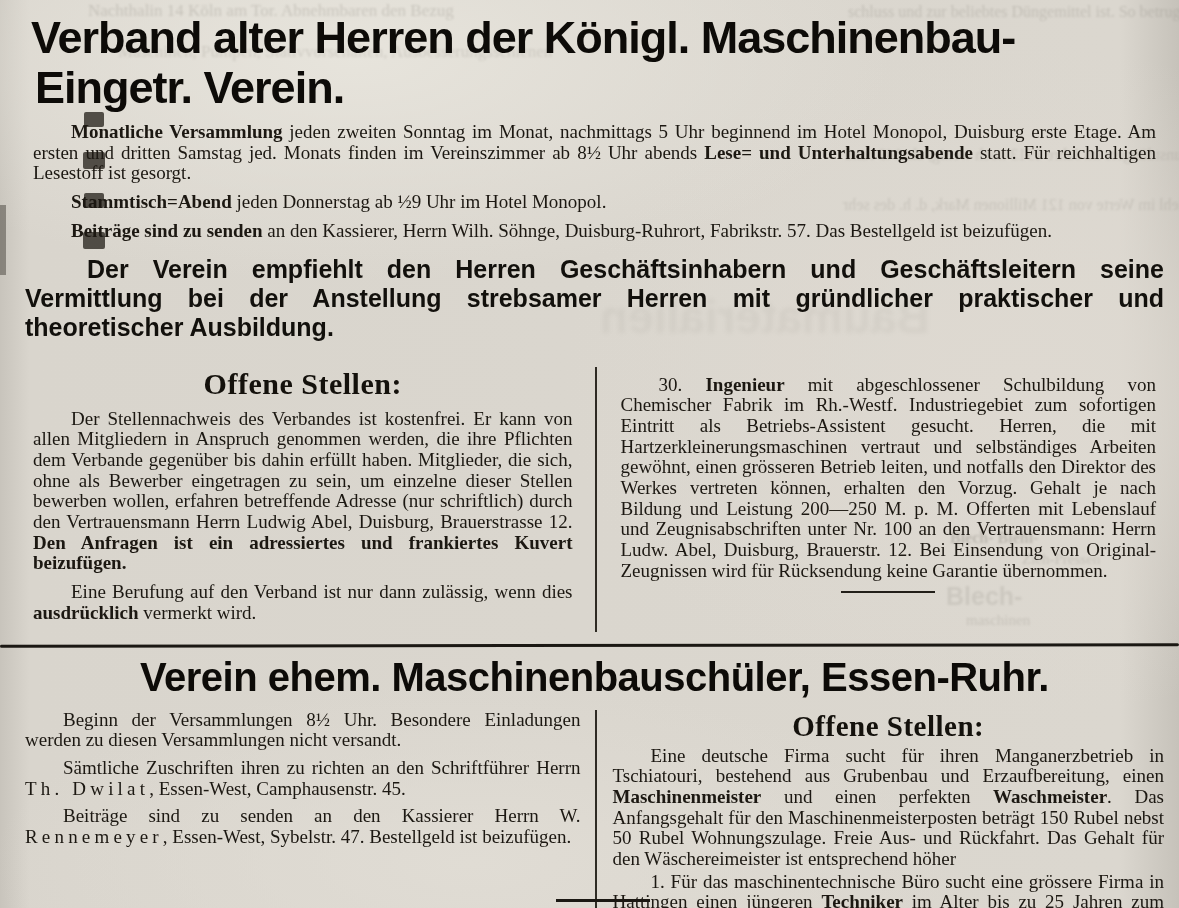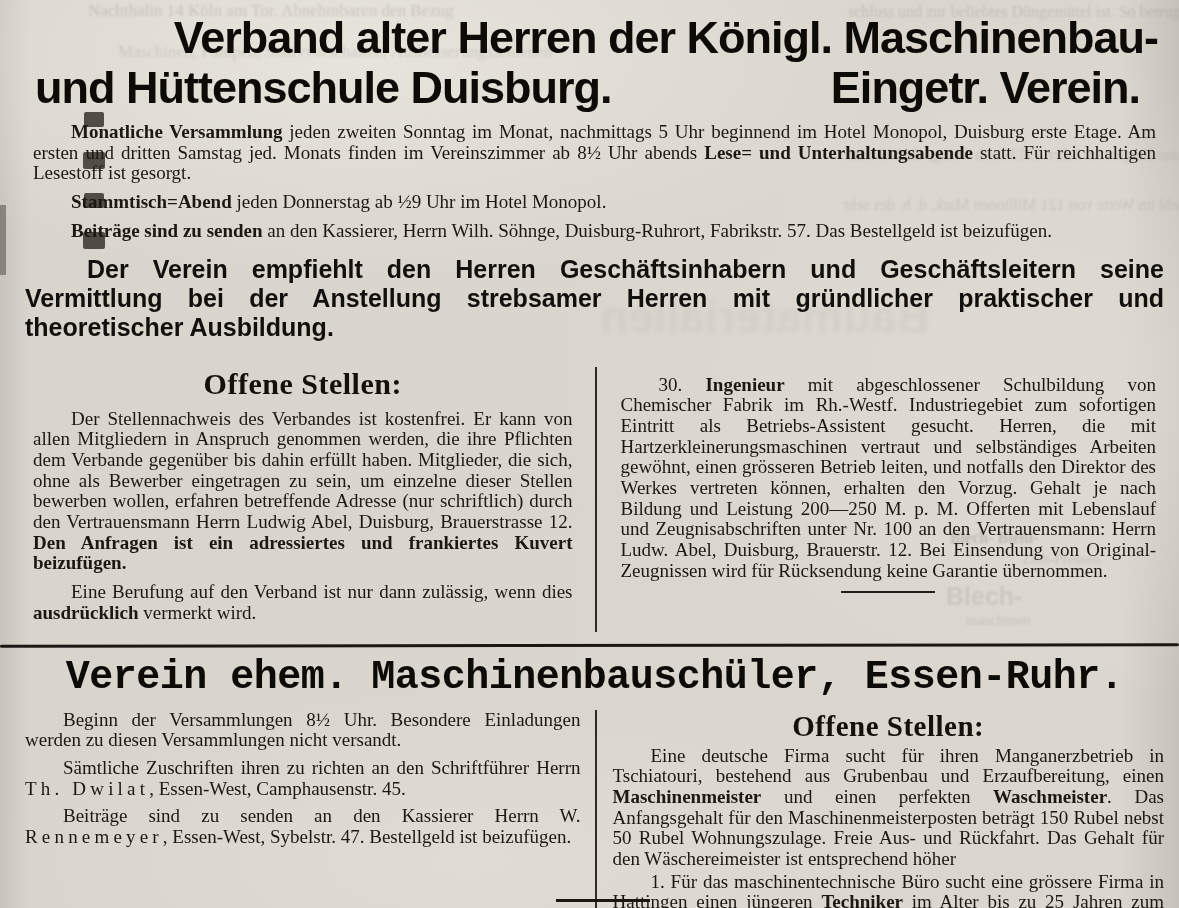--- a/index.html
+++ b/index.html
@@ -9,41 +9,41 @@
     color:#1c1812;font-family:"Liberation Serif",serif;
     background:
       radial-gradient(ellipse 900px 380px at 30% 6%, #e7e4dc 0%, rgba(231,228,220,0) 60%),
       radial-gradient(ellipse 700px 520px at 86% 42%, #ded9d1 0%, rgba(222,217,209,0) 65%),
       radial-gradient(ellipse 800px 300px at 40% 95%, #e0dcd4 0%, rgba(224,220,212,0) 60%),
       linear-gradient(90deg,#c8c4bc 0,#d9d5cd 2.5%,#dbd7cf 95%,#c6c2ba 100%);
   }
   .content{position:relative;z-index:2;padding:0 15px 0 25px;}
   
   .masthead{margin:14px 6px 4px;font-family:"Liberation Sans",sans-serif;font-weight:bold;color:#0d0b08;}
-  .mast1{font-size:45px;letter-spacing:-1px;text-align:right;white-space:nowrap;line-height:1.08;}
+  .mast1{font-size:45px;letter-spacing:-1px;text-align:left;white-space:nowrap;line-height:1.08;}
   .mast2{font-size:45px;letter-spacing:-1px;display:flex;justify-content:space-between;padding:0 18px 0 4px;line-height:1.12;white-space:nowrap;}
   
   p.body{font-size:19px;line-height:1.09;text-align:justify;margin:8px;text-indent:38px;}
   .b{font-weight:bold;}
   .sp{letter-spacing:.22em;}
   .intro{margin-top:9px;}
   .promo{margin-top:13px;font-family:"Liberation Sans",sans-serif;font-weight:bold;font-size:25px;line-height:1.16;text-align:justify;text-indent:62px;color:#12100c;}
   
   .cols{display:flex;margin-top:9px;align-items:stretch;}
   .col{width:50%;box-sizing:border-box;}
   .col-l{padding-right:14px;}
   .col-r{border-left:2px solid rgba(28,24,18,.9);padding-left:16px;}
   .h-offene{font-weight:bold;font-size:30px;text-align:center;margin:0 0 2px;letter-spacing:.5px;color:#14110c;}
   .s2 .col-l p{margin:0 0 7px;}
   .s2 .col-r p{margin:0 0 2px;}
   .s2 .col-r .h-offene{font-size:29px;margin-bottom:3px;}
   
   .rule-short{width:94px;height:2px;background:#221f19;margin:9px auto 0;}
   .rule-full{height:3px;background:#1b1813;margin:12px 0 4px -25px;width:1179px;transform:rotate(-.08deg);border-radius:2px;}
-  .heading2{font-family:Liberation Mono, monospace;font-weight:bold;font-size:40px;text-align:center;margin:8px 0 10px;letter-spacing:-.5px;color:#0d0b08;white-space:nowrap;}
+  .heading2{font-family:Liberation Sans, sans-serif;font-weight:bold;font-size:40px;text-align:center;margin:8px 0 10px;letter-spacing:-.5px;color:#0d0b08;white-space:nowrap;}
   .rule-bottom{position:absolute;left:556px;top:899px;width:94px;height:3px;background:#1b1813;z-index:2;}
   
   .ghost{position:absolute;z-index:1;color:#8e8a81;filter:blur(1.1px);opacity:.32;white-space:nowrap;font-family:"Liberation Serif",serif;}
   .g-tl1{left:88px;top:1px;font-size:17px;}
   .g-tl2{left:118px;top:42px;font-size:17px;opacity:.25;}
   .g-tr1{left:848px;top:3px;font-size:16px;}
   .g-tr2{left:845px;top:146px;font-size:16px;opacity:.26;transform:scaleX(-1);}
   .g-tr3{left:843px;top:196px;font-size:16px;opacity:.26;transform:scaleX(-1);}
   .g-mid{left:600px;top:290px;font-size:46px;font-weight:bold;font-family:"Liberation Sans",sans-serif;transform:scaleX(-1);opacity:.10;filter:blur(2px);}
   .g-r1{left:950px;top:529px;font-weight:bold;font-size:16px;opacity:.4;}
@@ -77,21 +77,20 @@
   <div class="blob b3"></div>
   <div class="blob b4"></div>
   <div class="blob b5"></div>
   <div class="rule-bottom"></div>
 
   <div class="content">
 
     <header class="masthead">
       <div class="mast1">Verband alter Herren der Königl. Maschinenbau-</div>
       <div class="mast2">
-        <span>und Hüttenschule Duisburg.</span>
         <span>Eingetr. Verein.</span>
       </div>
     </header>
 
     <section class="intro">
       <p class="body"><span class="b">Monatliche Versammlung</span><span> jeden zweiten Sonntag im Monat, nachmittags 5 Uhr beginnend im Hotel Monopol, Duisburg erste Etage.  Am ersten und dritten Samstag jed. Monats finden im Vereinszimmer ab 8½ Uhr abends </span><span class="b">Lese= und Unterhaltungsabende</span><span> statt.  Für reichhaltigen Lesestoff ist gesorgt.</span></p>
       <p class="body"><span class="b">Stammtisch=Abend</span><span> jeden Donnerstag ab ½9 Uhr im Hotel Monopol.</span></p>
       <p class="body"><span class="b">Beiträge sind zu senden</span><span> an den Kassierer, Herrn Wilh. Söhnge, Duisburg-Ruhrort, Fabrikstr. 57.  Das Bestellgeld ist beizufügen.</span></p>
     </section>
 

